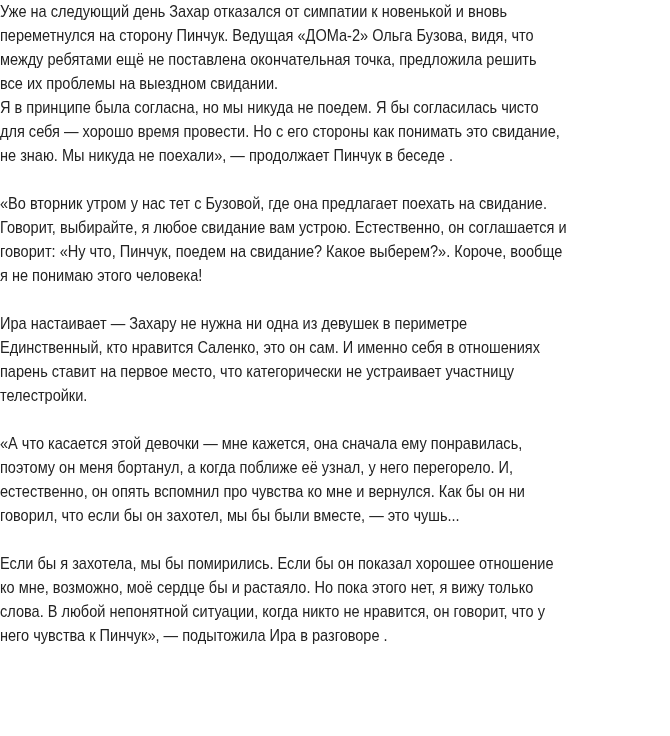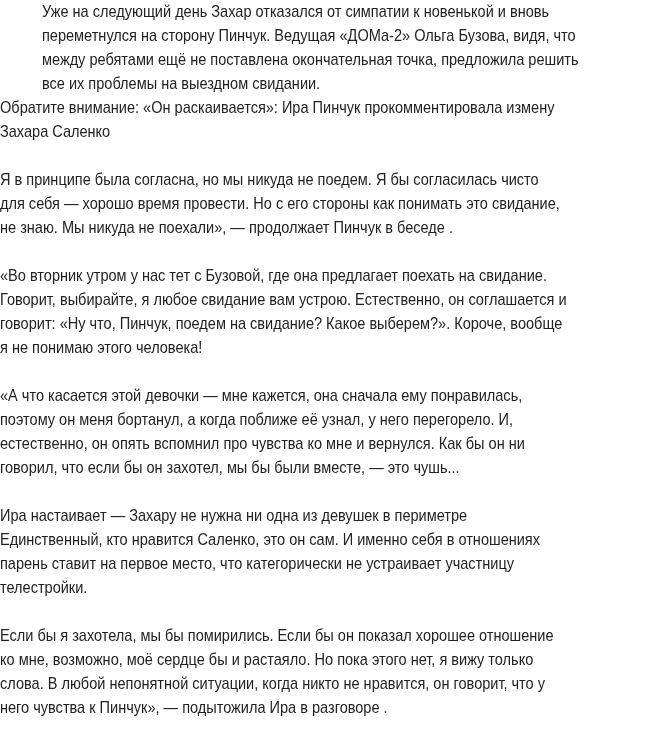--- a/index.html
+++ b/index.html
@@ -5,71 +5,67 @@
   html, body { margin: 0; padding: 0; background: #ffffff; }
   body { width: 670px; height: 736px; overflow: hidden; position: relative; }
   .article {
     position: absolute; left: 0; top: 0; width: 670px;
     font-family: "Liberation Sans", sans-serif;
     color: #222222;
     font-size: 17px;
     line-height: 24px;
   }
   .para { margin: 0 0 24px 0; }
-  .para.tight { margin-bottom: 0; margin-left: 42px; }
+  .para.tight { margin-bottom: 0; }
   .line {
     display: block;
     white-space: nowrap;
     transform-origin: 0 50%;
     transform: scaleX(0.855);
     height: 24px;
   }
 </style>
 </head>
 <body>
 
 <div class="article">
 
   <div class="para tight">
     <span class="line">Уже на следующий день Захар отказался от симпатии к новенькой и вновь</span>
     <span class="line">переметнулся на сторону Пинчук. Ведущая «ДОМа-2» Ольга Бузова, видя, что</span>
     <span class="line">между ребятами ещё не поставлена окончательная точка, предложила решить</span>
     <span class="line">все их проблемы на выездном свидании.</span>
   </div>
 
-  <div class="para">
-    <span class="line">Обратите внимание: «Он раскаивается»: Ира Пинчук прокомментировала измену</span>
-    <span class="line">Захара Саленко</span>
-  </div>
 
   <div class="para">
     <span class="line">Я в принципе была согласна, но мы никуда не поедем. Я бы согласилась чисто</span>
     <span class="line">для себя — хорошо время провести. Но с его стороны как понимать это свидание,</span>
     <span class="line">не знаю. Мы никуда не поехали», — продолжает Пинчук в беседе .</span>
   </div>
 
   <div class="para">
     <span class="line">«Во вторник утром у нас тет с Бузовой, где она предлагает поехать на свидание.</span>
     <span class="line">Говорит, выбирайте, я любое свидание вам устрою. Естественно, он соглашается и</span>
     <span class="line">говорит: «Ну что, Пинчук, поедем на свидание? Какое выберем?». Короче, вообще</span>
     <span class="line">я не понимаю этого человека!</span>
   </div>
 
   <div class="para">
+    <span class="line">Ира настаивает — Захару не нужна ни одна из девушек в периметре</span>
+    <span class="line">Единственный, кто нравится Саленко, это он сам. И именно себя в отношениях</span>
+    <span class="line">парень ставит на первое место, что категорически не устраивает участницу</span>
+    <span class="line">телестройки.</span>
+  </div>
+
+  <div class="para">
     <span class="line">«А что касается этой девочки — мне кажется, она сначала ему понравилась,</span>
     <span class="line">поэтому он меня бортанул, а когда поближе её узнал, у него перегорело. И,</span>
     <span class="line">естественно, он опять вспомнил про чувства ко мне и вернулся. Как бы он ни</span>
     <span class="line">говорил, что если бы он захотел, мы бы были вместе, — это чушь...</span>
-  </div>
-
-  <div class="para">
-    <span class="line">Ира настаивает — Захару не нужна ни одна из девушек в периметре</span>
-    <span class="line">Единственный, кто нравится Саленко, это он сам. И именно себя в отношениях</span>
-    <span class="line">парень ставит на первое место, что категорически не устраивает участницу</span>
-    <span class="line">телестройки.</span>
   </div>
 
   <div class="para">
     <span class="line">Если бы я захотела, мы бы помирились. Если бы он показал хорошее отношение</span>
     <span class="line">ко мне, возможно, моё сердце бы и растаяло. Но пока этого нет, я вижу только</span>
     <span class="line">слова. В любой непонятной ситуации, когда никто не нравится, он говорит, что у</span>
     <span class="line">него чувства к Пинчук», — подытожила Ира в разговоре .</span>
   </div>
 
 </div>

